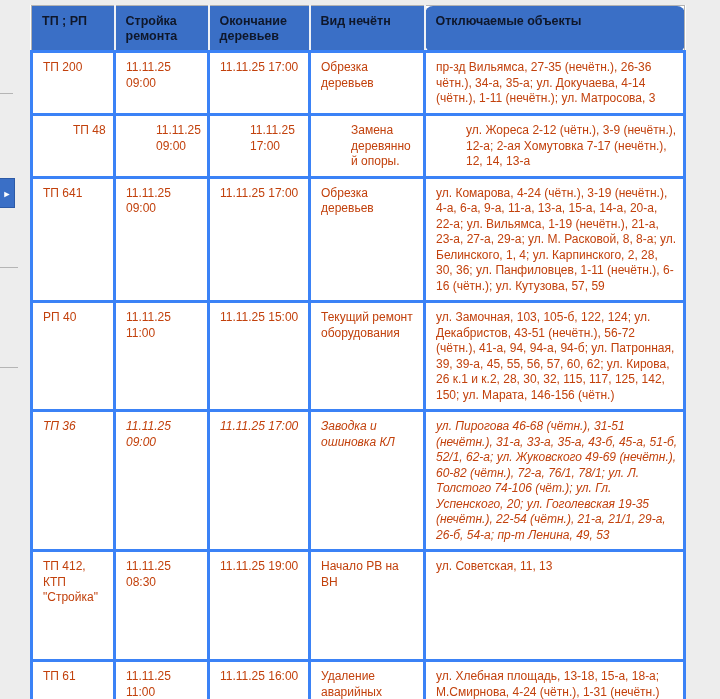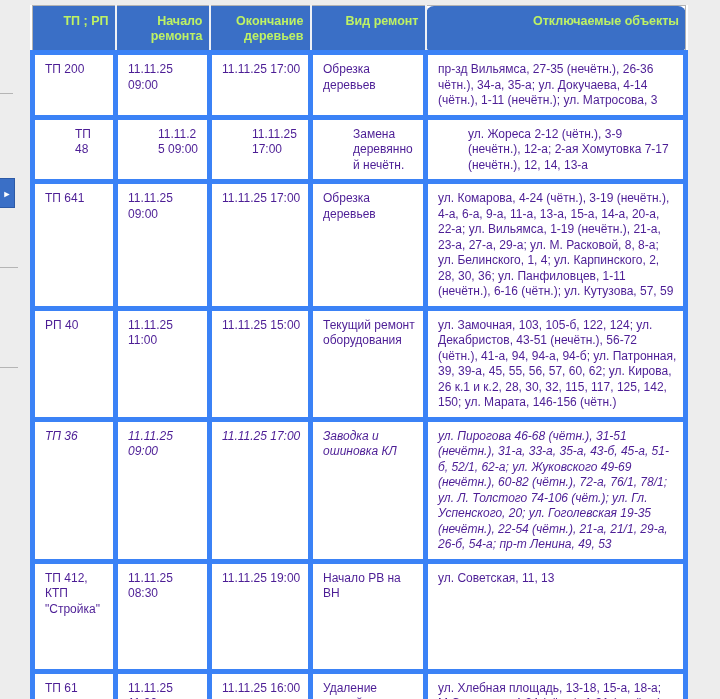--- a/index.html
+++ b/index.html
@@ -16,40 +16,40 @@
   }
   table.outage {
     border-collapse: collapse;
     table-layout: fixed;
     width: 653px;
     background: #ffffff;
     border: 1px solid #b3b3b3;
   }
   table.outage thead th {
     background: #3a6fc6;
-    color: #bef264;
+    color: #0f172a;
     font-size: 12.5px;
     font-weight: bold;
-    text-align: right;
+    text-align: left;
     vertical-align: top;
     padding: 8px 6px 6px 10px;
     height: 45px;
     box-sizing: border-box;
     line-height: 15px;
     border-right: 2px solid #eef1f6;
     border-bottom: 1px solid #c6c6c6;
   }
   table.outage thead th:last-child { border-right: none; border-radius: 8px; }
   table.outage tbody td {
     font-size: 12px;
-    color: #4c1d95;
+    color: #c2410c;
     vertical-align: top;
     text-align: left;
     padding: 7px 6px 6px 10px;
-    border: 5px solid #3b82f6;
+    border: 3px solid #3b82f6;
     line-height: 15.5px;
     box-sizing: border-box;
     word-wrap: break-word;
   }
   table.outage tbody tr:nth-child(1) td { height: 63px; }
   table.outage tbody tr:nth-child(2) td { height: 52px; padding-left: 40px; }
   table.outage tbody tr:nth-child(3) td { height: 107px; margin-left: 38px; }
   table.outage tbody tr:nth-child(4) td { height: 50px; }
   table.outage tbody tr:nth-child(5) td { height: 93px; font-style: italic; }
   table.outage tbody tr:nth-child(6) td { height: 110px; margin-left: 20px; }
@@ -92,39 +92,39 @@
     <colgroup>
       <col style="width:83px">
       <col style="width:94px">
       <col style="width:101px">
       <col style="width:115px">
       <col style="width:260px">
     </colgroup>
     <thead>
       <tr>
         <th>ТП ; РП</th>
-        <th>Начало ремонта</th>
+        <th>Стройка ремонта</th>
         <th>Окончание деревьев</th>
-        <th>Вид ремонт</th>
+        <th>Вид нечётн</th>
         <th>Отключаемые объекты</th>
       </tr>
     </thead>
     <tbody>
       <tr>
         <td>ТП 200</td>
         <td>11.11.25 09:00</td>
         <td>11.11.25 17:00</td>
         <td>Обрезка деревьев</td>
         <td>пр-зд Вильямса, 27-35 (нечётн.), 26-36 чётн.), 34-а, 35-а; ул. Докучаева, 4-14 (чётн.), 1-11 (нечётн.); ул. Матросова, 3</td>
       </tr>
       <tr>
         <td>ТП 48</td>
         <td>11.11.25 09:00</td>
         <td>11.11.25 17:00</td>
-        <td>Замена деревянной нечётн.</td>
+        <td>Замена деревянной опоры.</td>
         <td>ул. Жореса 2-12 (чётн.), 3-9 (нечётн.), 12-а; 2-ая Хомутовка 7-17 (нечётн.), 12, 14, 13-а</td>
       </tr>
       <tr>
         <td>ТП 641</td>
         <td>11.11.25 09:00</td>
         <td>11.11.25 17:00</td>
         <td>Обрезка деревьев</td>
         <td>ул. Комарова, 4-24 (чётн.), 3-19 (нечётн.), 4-а, 6-а, 9-а, 11-а, 13-а, 15-а, 14-а, 20-а, 22-а; ул. Вильямса, 1-19 (нечётн.), 21-а, 23-а, 27-а, 29-а; ул. М. Расковой, 8, 8-а; ул. Белинского, 1, 4; ул. Карпинского, 2, 28, 30, 36; ул. Панфиловцев, 1-11 (нечётн.), 6-16 (чётн.); ул. Кутузова, 57, 59</td>
       </tr>
       <tr>

